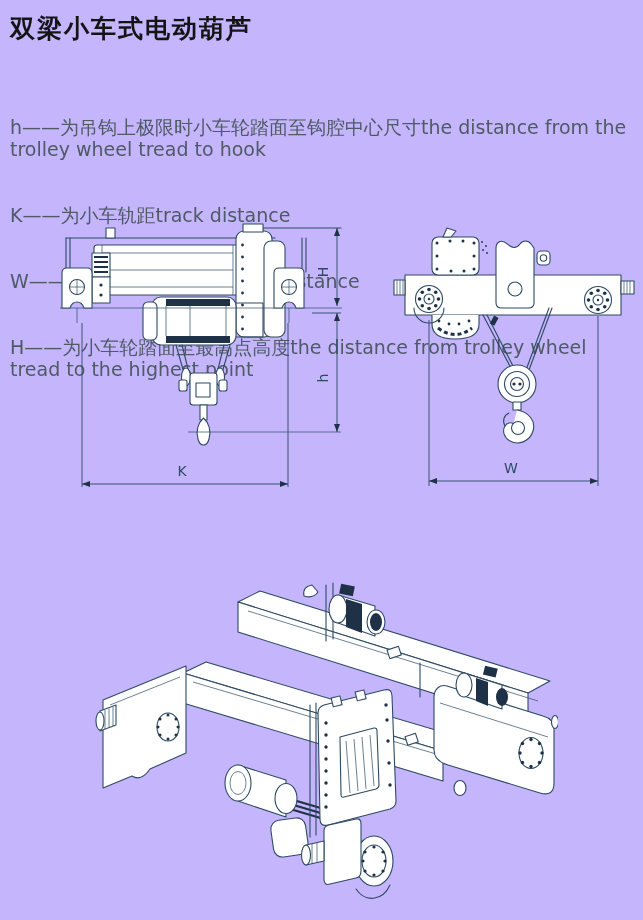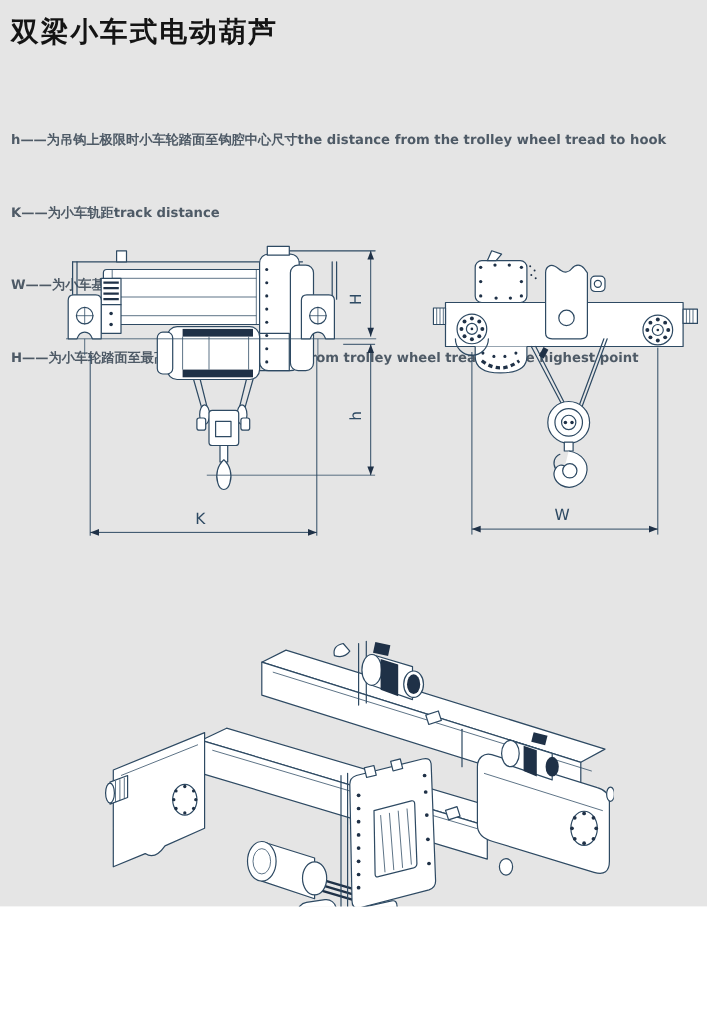--- a/index.html
+++ b/index.html
@@ -1,26 +1,26 @@
 <!DOCTYPE html>
 <html><head>
 <meta charset="utf-8">
 <style>
   html,body{margin:0;padding:0;}
   .page{
-    position:relative;width:643px;height:824px;background:#e5e5e5;
+    position:relative;width:643px;height:920px;background:#c4b5fd;
     font-family:"DejaVu Sans","Liberation Sans",sans-serif;overflow:hidden;
   }
   .title{
     position:absolute;left:10px;top:12px;font-size:25px;font-weight:bold;
     color:#141414;letter-spacing:2px;font-family:"DejaVu Serif","Liberation Serif",serif;
   }
   .desc{
     position:absolute;left:10px;top:72px;width:625px;color:#4e5a66;
-    font-size:12px;line-height:22px;white-space:pre-wrap;font-weight:bold;
+    font-size:19px;line-height:22px;white-space:pre-wrap;
   }
   .fig{position:absolute;}
   svg{display:block;}
   .ln{stroke:#2e4a63;fill:none;stroke-width:1.1;stroke-linejoin:round;stroke-linecap:round;}
   .lnt{stroke:#2e4a63;fill:none;stroke-width:0.7;}
   .wh{stroke:#2e4a63;fill:#ffffff;stroke-width:1.1;stroke-linejoin:round;}
   .dk{fill:#1f3147;stroke:none;}
   .dkl{stroke:#1f3147;fill:none;}
   .dim{stroke:#2e4a63;fill:none;stroke-width:0.9;}
   .dimtxt{fill:#2e4a63;font-size:14px;font-family:"DejaVu Sans",sans-serif;}

